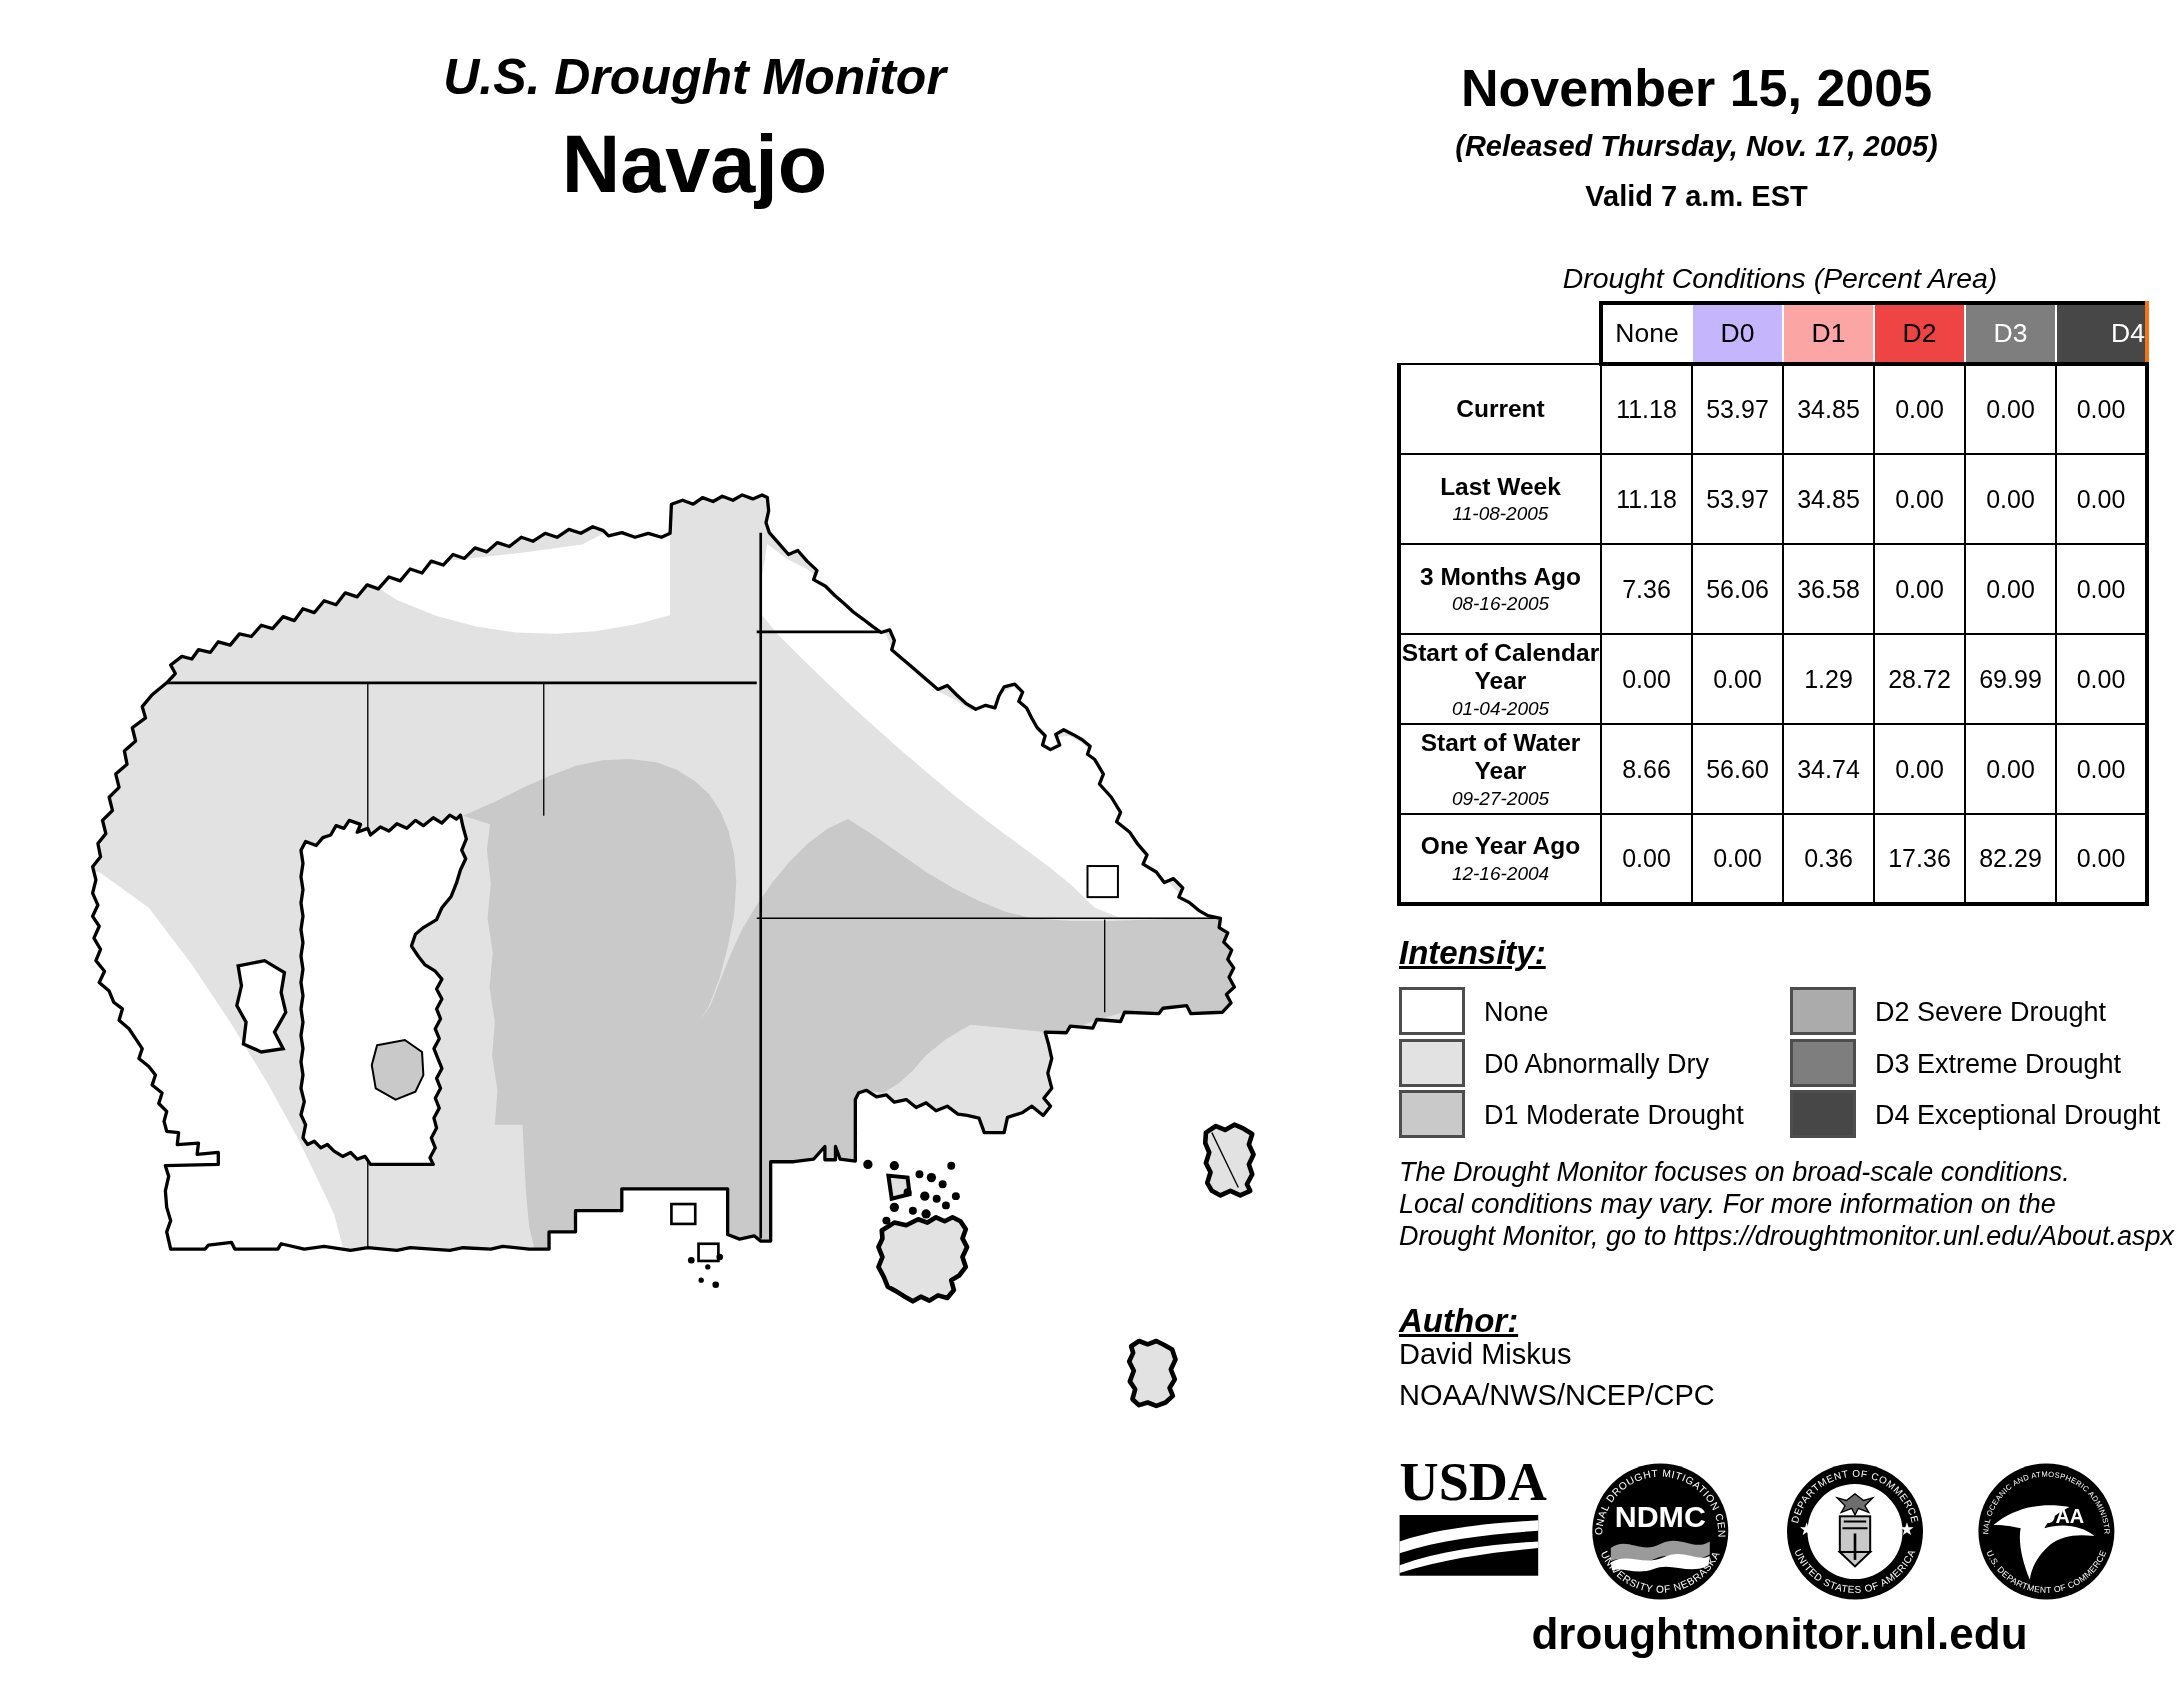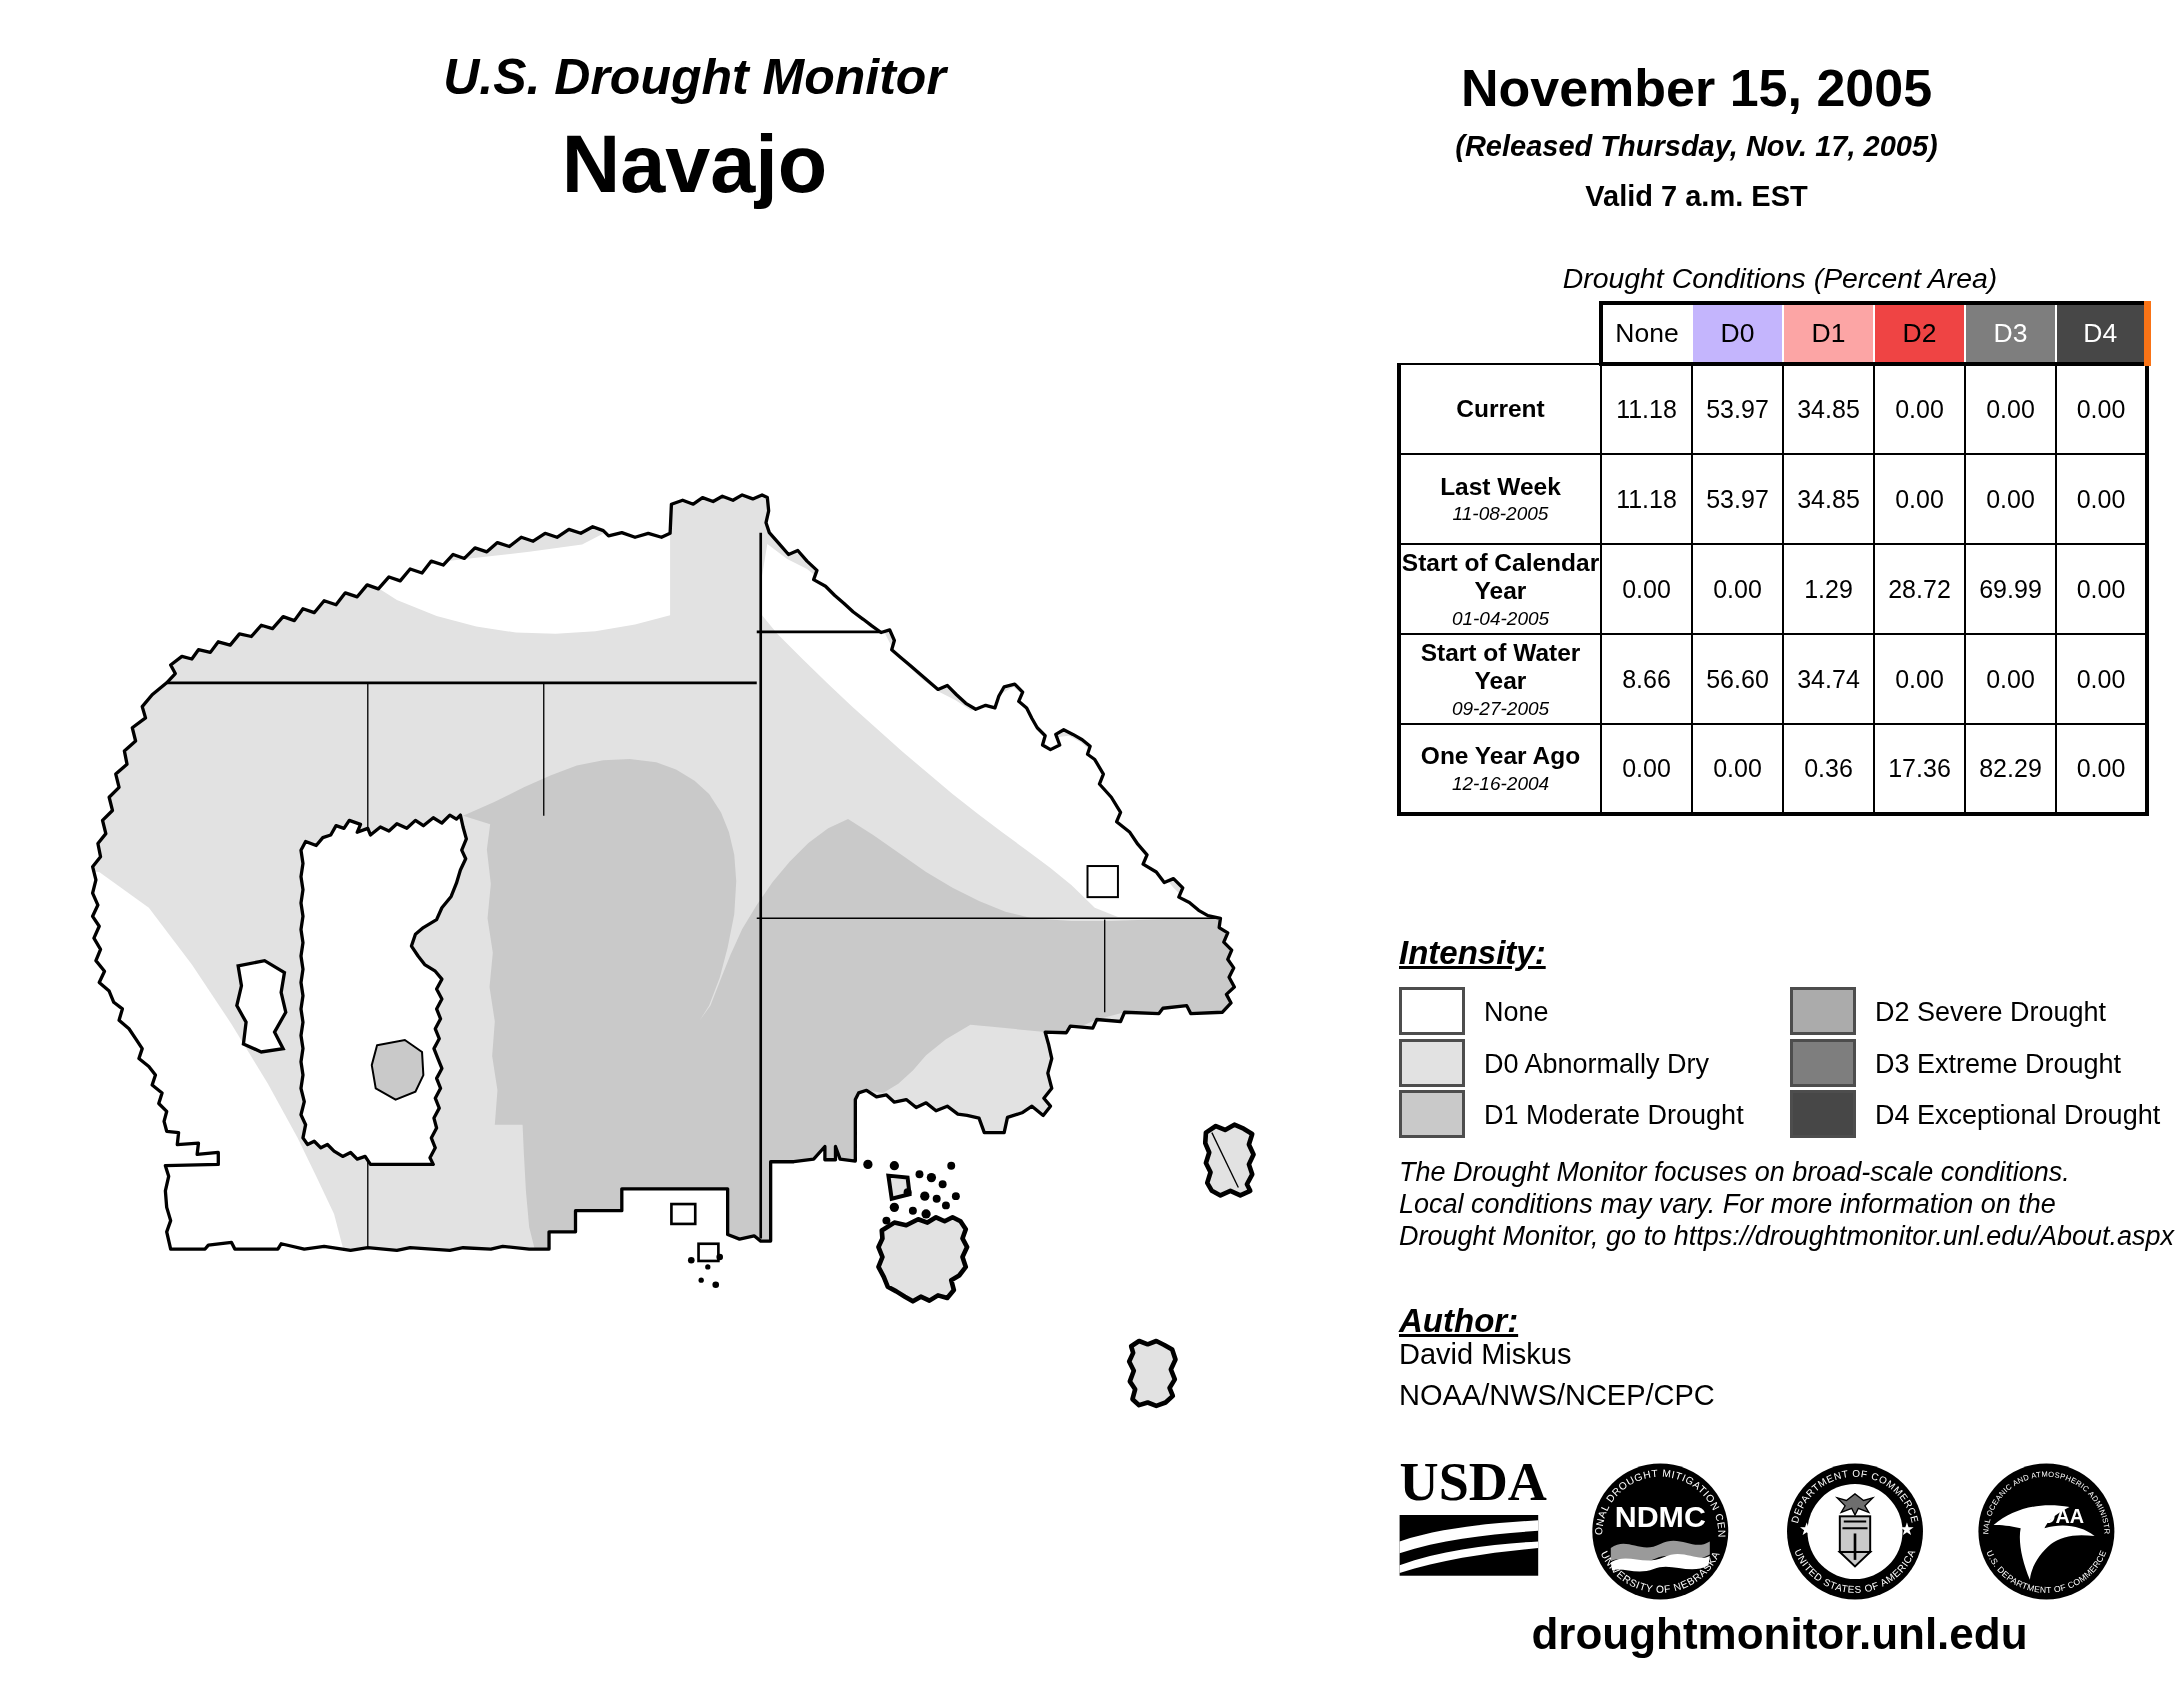--- a/index.html
+++ b/index.html
@@ -17,21 +17,21 @@
   .date-valid { font-size:29px; font-weight:bold; margin-top:17px; }
 
   
   .tbl-caption { position:absolute; left:1416px; top:262px; width:728px; text-align:center;
                  font-size:28.4px; font-style:italic; }
   .dm-table { position:absolute; left:1397px; top:301px; border-collapse:collapse; }
   .dm-table td, .dm-table th { border:2px solid #000; text-align:center; vertical-align:middle; }
   .dm-table .hdr { height:61px; width:91px; font-size:26.5px; font-weight:normal;
                    border:2px solid #fff; border-top:4px solid #000; border-bottom:4px solid #000; }
   .dm-table .hdr.first { border-left:4px solid #000; }
-  .dm-table .hdr.last { border-right:7px solid #f97316; }
+  .dm-table .hdr.last { border-right:4px solid #f97316;text-align:right; }
   .dm-table .corner { border:none; background:#fff; width:202px; }
   .dm-table .rowlab { width:202px; border-left:4px solid #000; font-weight:bold; font-size:24.5px; line-height:1.15; }
   .dm-table .rowlab .sub { font-weight:normal; font-style:italic; font-size:19px; display:block; margin-top:2.6px; }
   .dm-table .val { width:91px; height:90px; font-size:25px; }
   .dm-table tr.rlast td { border-bottom:4px solid #000; }
   .dm-table td.clast { border-right:4px solid #000; }
   .c-none { background:#ffffff; color:#000; }
   .c-d0 { background:#c4b5fd; color:#000; }
   .c-d1 { background:#fca5a5; color:#000;margin-left:14px; }
   .c-d2 { background:#ef4444; color:#000; }
@@ -179,20 +179,29 @@
     <tr>
       <td class="rowlab"><span>Last Week</span><span class="sub">11-08-2005</span></td>
       <td class="val">11.18</td>
       <td class="val">53.97</td>
       <td class="val">34.85</td>
       <td class="val">0.00</td>
       <td class="val">0.00</td>
       <td class="val clast">0.00</td>
     </tr>
     <tr>
+      <td class="rowlab"><span>3 Months Ago</span><span class="sub">08-16-2005</span></td>
+      <td class="val">7.36</td>
+      <td class="val">56.06</td>
+      <td class="val">36.58</td>
+      <td class="val">0.00</td>
+      <td class="val">0.00</td>
+      <td class="val clast">0.00</td>
+    </tr>
+    <tr>
       <td class="rowlab"><span>Start of Calendar Year</span><span class="sub">01-04-2005</span></td>
       <td class="val">0.00</td>
       <td class="val">0.00</td>
       <td class="val">1.29</td>
       <td class="val">28.72</td>
       <td class="val">69.99</td>
       <td class="val clast">0.00</td>
     </tr>
     <tr>
       <td class="rowlab"><span>Start of Water Year</span><span class="sub">09-27-2005</span></td>

